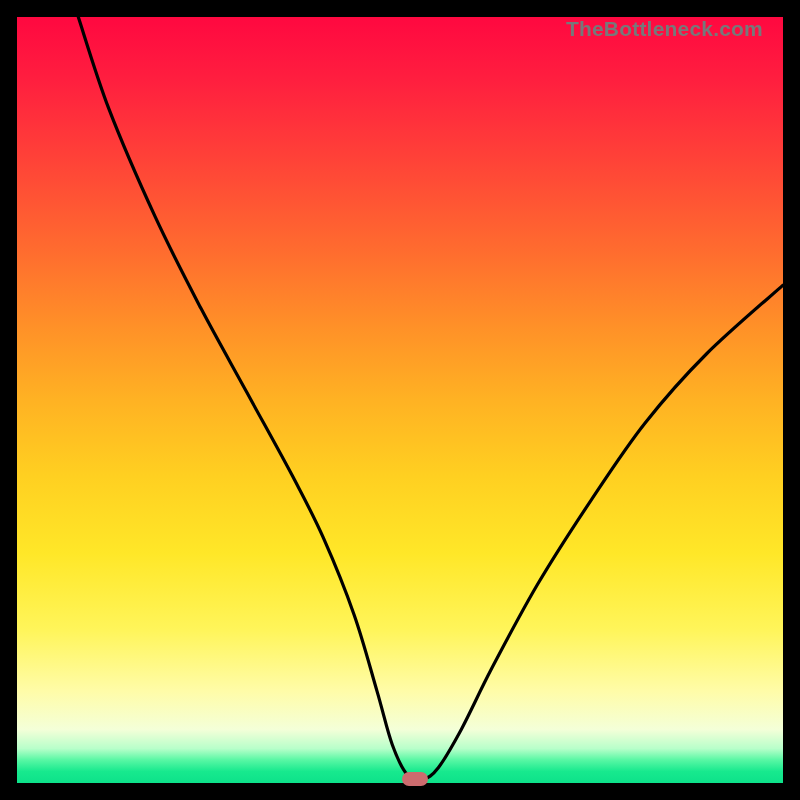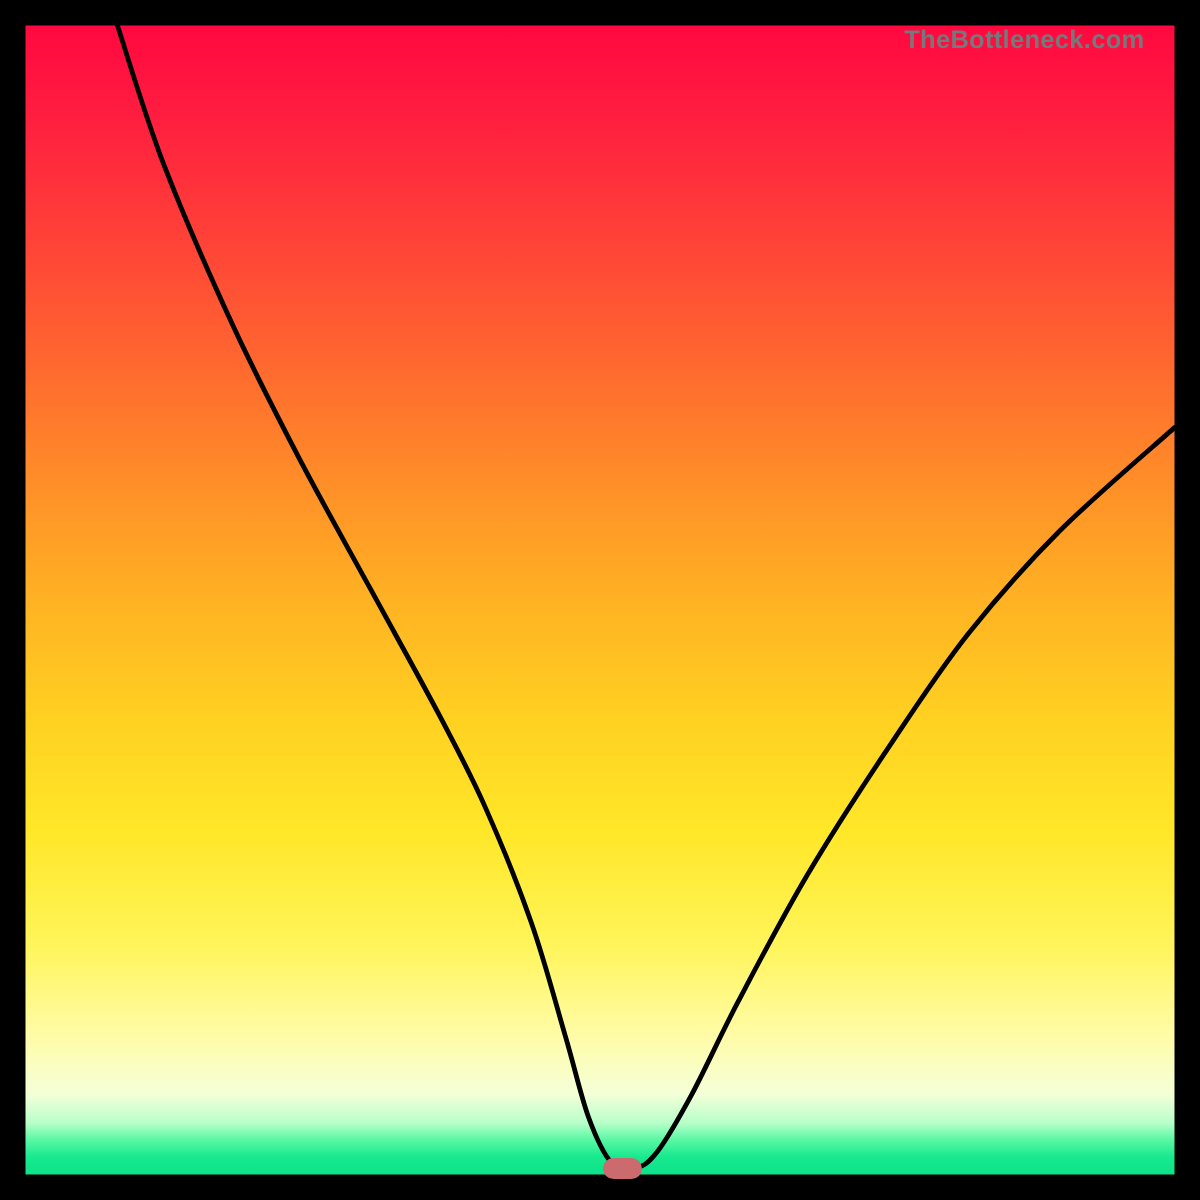--- a/index.html
+++ b/index.html
@@ -42,21 +42,21 @@
       #58f7a4 97%,
       #17e98e 98.5%,
       #0de28a 100%
     );
   }
   .watermark {
     position: absolute;
     top: 0px;
     right: 20px;
     font-family: Arial, Helvetica, sans-serif;
-    font-size: 17px;
+    font-size: 21px;
     font-weight: 600;
     color: #77787a;
     letter-spacing: 0.2px;
   }
   svg.curve {
     position: absolute;
     left: 0;
     top: 0;
     width: 766px;
     height: 766px;

